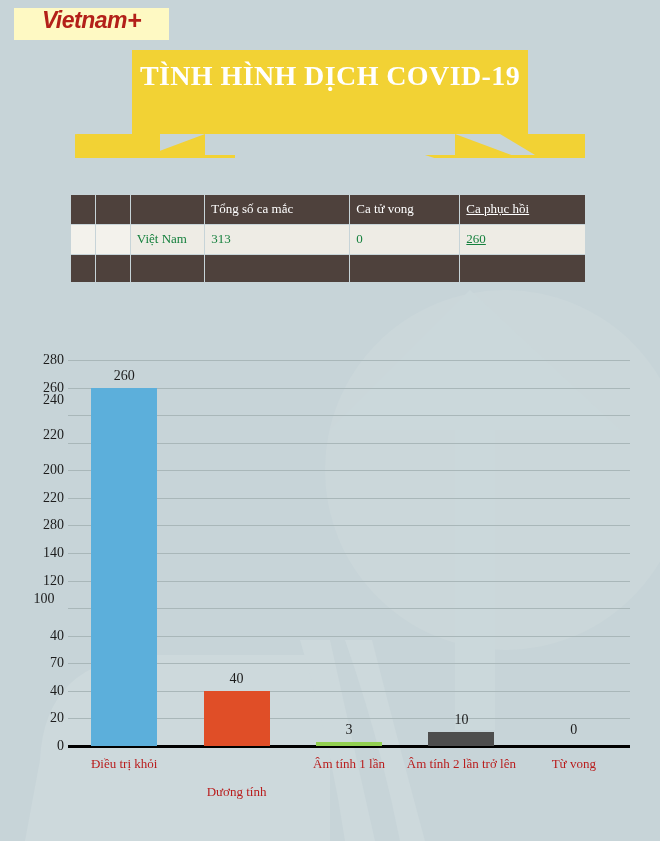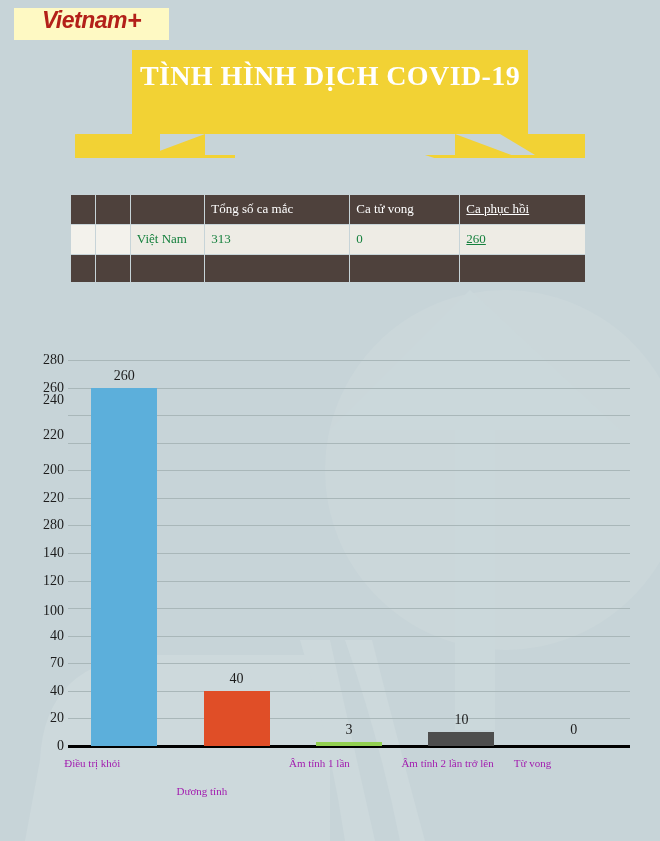--- a/index.html
+++ b/index.html
@@ -166,23 +166,23 @@
   }
   .bar-value {
     position: absolute;
     text-align: center;
     font-size: 14px;
     color: #1c1c1c;
     line-height: 1;
   }
   .cat-label {
     position: absolute;
-    text-align: left;
-    font-size: 11px;
-    color: #a21caf;
+    text-align: center;
+    font-size: 13px;
+    color: #b91c1c;
     line-height: 1.15;
   }
 </style>
 </head>
 <body>
 
 <svg id="watermark" viewBox="0 0 660 841" preserveAspectRatio="none">
   <circle cx="505" cy="470" r="180" fill="#cbd7da"></circle>
   <path d="M470 290 L620 430 L330 430 Z" fill="#cbd8db"></path>
   <rect x="455" y="430" width="40" height="300" fill="#cbd8db"></rect>
@@ -256,21 +256,21 @@
       <div class="gridline" style="top: 55.1429px;"></div>
       <div class="gridline" style="top: 27.5714px;"></div>
       <div class="gridline" style="top: 0px;"></div>
     </div>
   <div id="axis-line"></div>
 <div class="ytick" style="top: 384px;">0</div>
     <div class="ytick" style="top: 356.429px;">20</div>
     <div class="ytick" style="top: 328.857px;">40</div>
     <div class="ytick" style="top: 301.286px;">70</div>
     <div class="ytick" style="top: 273.714px;">40</div>
-    <div class="ytick" style="top: 249px;">100</div>
+    <div class="ytick" style="top: 237px; text-align: center;">100</div>
     <div class="ytick" style="top: 218.571px;">120</div>
     <div class="ytick" style="top: 191px;">140</div>
     <div class="ytick" style="top: 163.429px;">280</div>
     <div class="ytick" style="top: 135.857px;">220</div>
     <div class="ytick" style="top: 108.286px;">200</div>
     <div class="ytick" style="top: 73px;">220</div>
     <div class="ytick" style="top: 38px;">240</div>
     <div class="ytick" style="top: 25.5714px;">260</div>
     <div class="ytick" style="top: -2px;">280</div>
     <div class="bar" style="left: 91.2px; width: 66px; height: 358.429px; bottom: 45px; top: 32.5714px; background: rgb(92, 175, 219); position: absolute;"></div>

